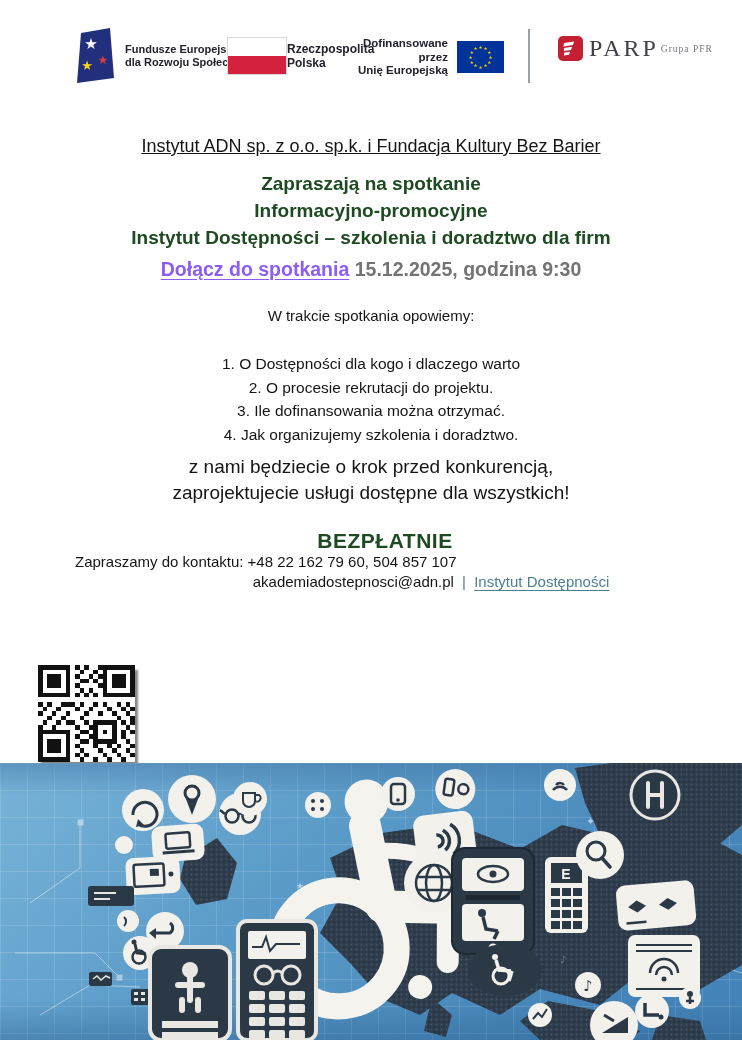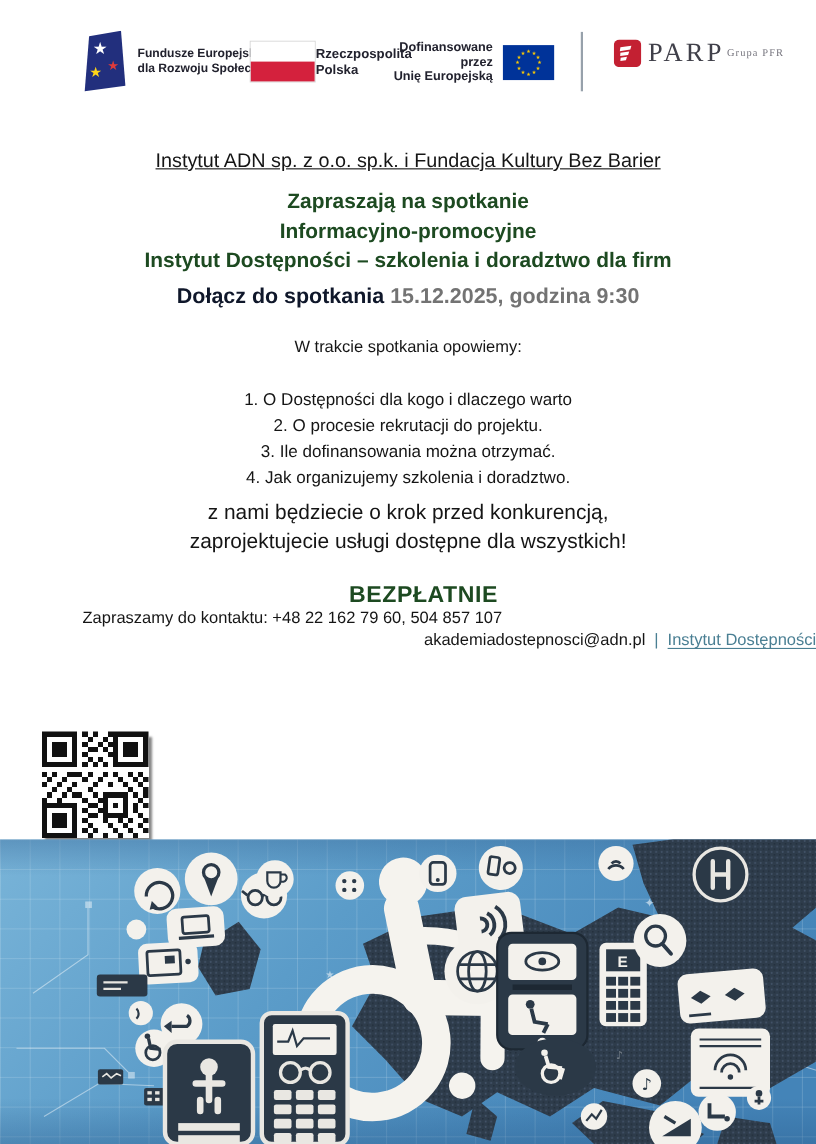--- a/index.html
+++ b/index.html
@@ -23,29 +23,29 @@
   .divider{position:absolute;left:528px;top:3px;width:2px;height:54px;background:#97a1ab;}
   .parp{left:558px;top:9px;flex-direction:row;align-items:center;gap:2px;}
   .parp .row{display:flex;align-items:center;gap:6px;}
   .parp .name{font-family:"Liberation Serif",serif;font-size:24px;letter-spacing:3px;color:#40404a;}
   .parp .grp{font-family:"Liberation Serif",serif;font-size:9.5px;letter-spacing:1px;color:#77767f;}
   
   .center{text-align:center;}
   .organizers{margin-top:48px;font-size:18px;color:#151515;text-decoration:underline;}
   .invite{margin-top:13px;font-size:19px;font-weight:bold;color:#1d4a21;line-height:27px;}
   .join-line{margin-top:7px;font-size:19.5px;font-weight:bold;}
-  .join-link{color:#0f172a;text-underline-offset:3px;cursor:pointer;}
+  .join-link{color:#8b5cf6;text-decoration:underline;text-underline-offset:3px;cursor:pointer;}
   .date{color:#737373;}
   .agenda-head{margin-top:26px;font-size:15px;color:#151515;}
   .agenda{margin-top:28px;font-size:15.5px;line-height:23.5px;color:#151515;}
   .headline{margin-top:36px;font-size:25px;font-weight:bold;color:#1d4a21;}
   .subline{margin-top:8px;font-size:19px;line-height:26px;color:#151515;}
   .free{margin-top:23px;font-size:21px;font-weight:bold;color:#1d4a21;letter-spacing:0.5px;padding-left:28px;}
   .contact1{font-size:15px;color:#151515;text-align:left;padding-left:75px;}
-  .contact2{margin-top:3px;font-size:15px;color:#151515;text-align:right;padding-left:120px;}
+  .contact2{margin-top:3px;font-size:15px;color:#151515;text-align:center;padding-left:120px;}
   .teal-link{color:#4a7f93;text-decoration:underline;text-underline-offset:3px;cursor:pointer;}
   .sep{color:#4a7f93;padding:0 4px;}
   
   .qr{position:absolute;left:38px;top:665px;width:97px;height:97px;
       box-shadow:3px 5px 2px rgba(35,35,35,.55);}
   
   .illustration{position:absolute;left:0;top:763px;width:742px;height:277px;}
 </style>
 </head>
 <body>

